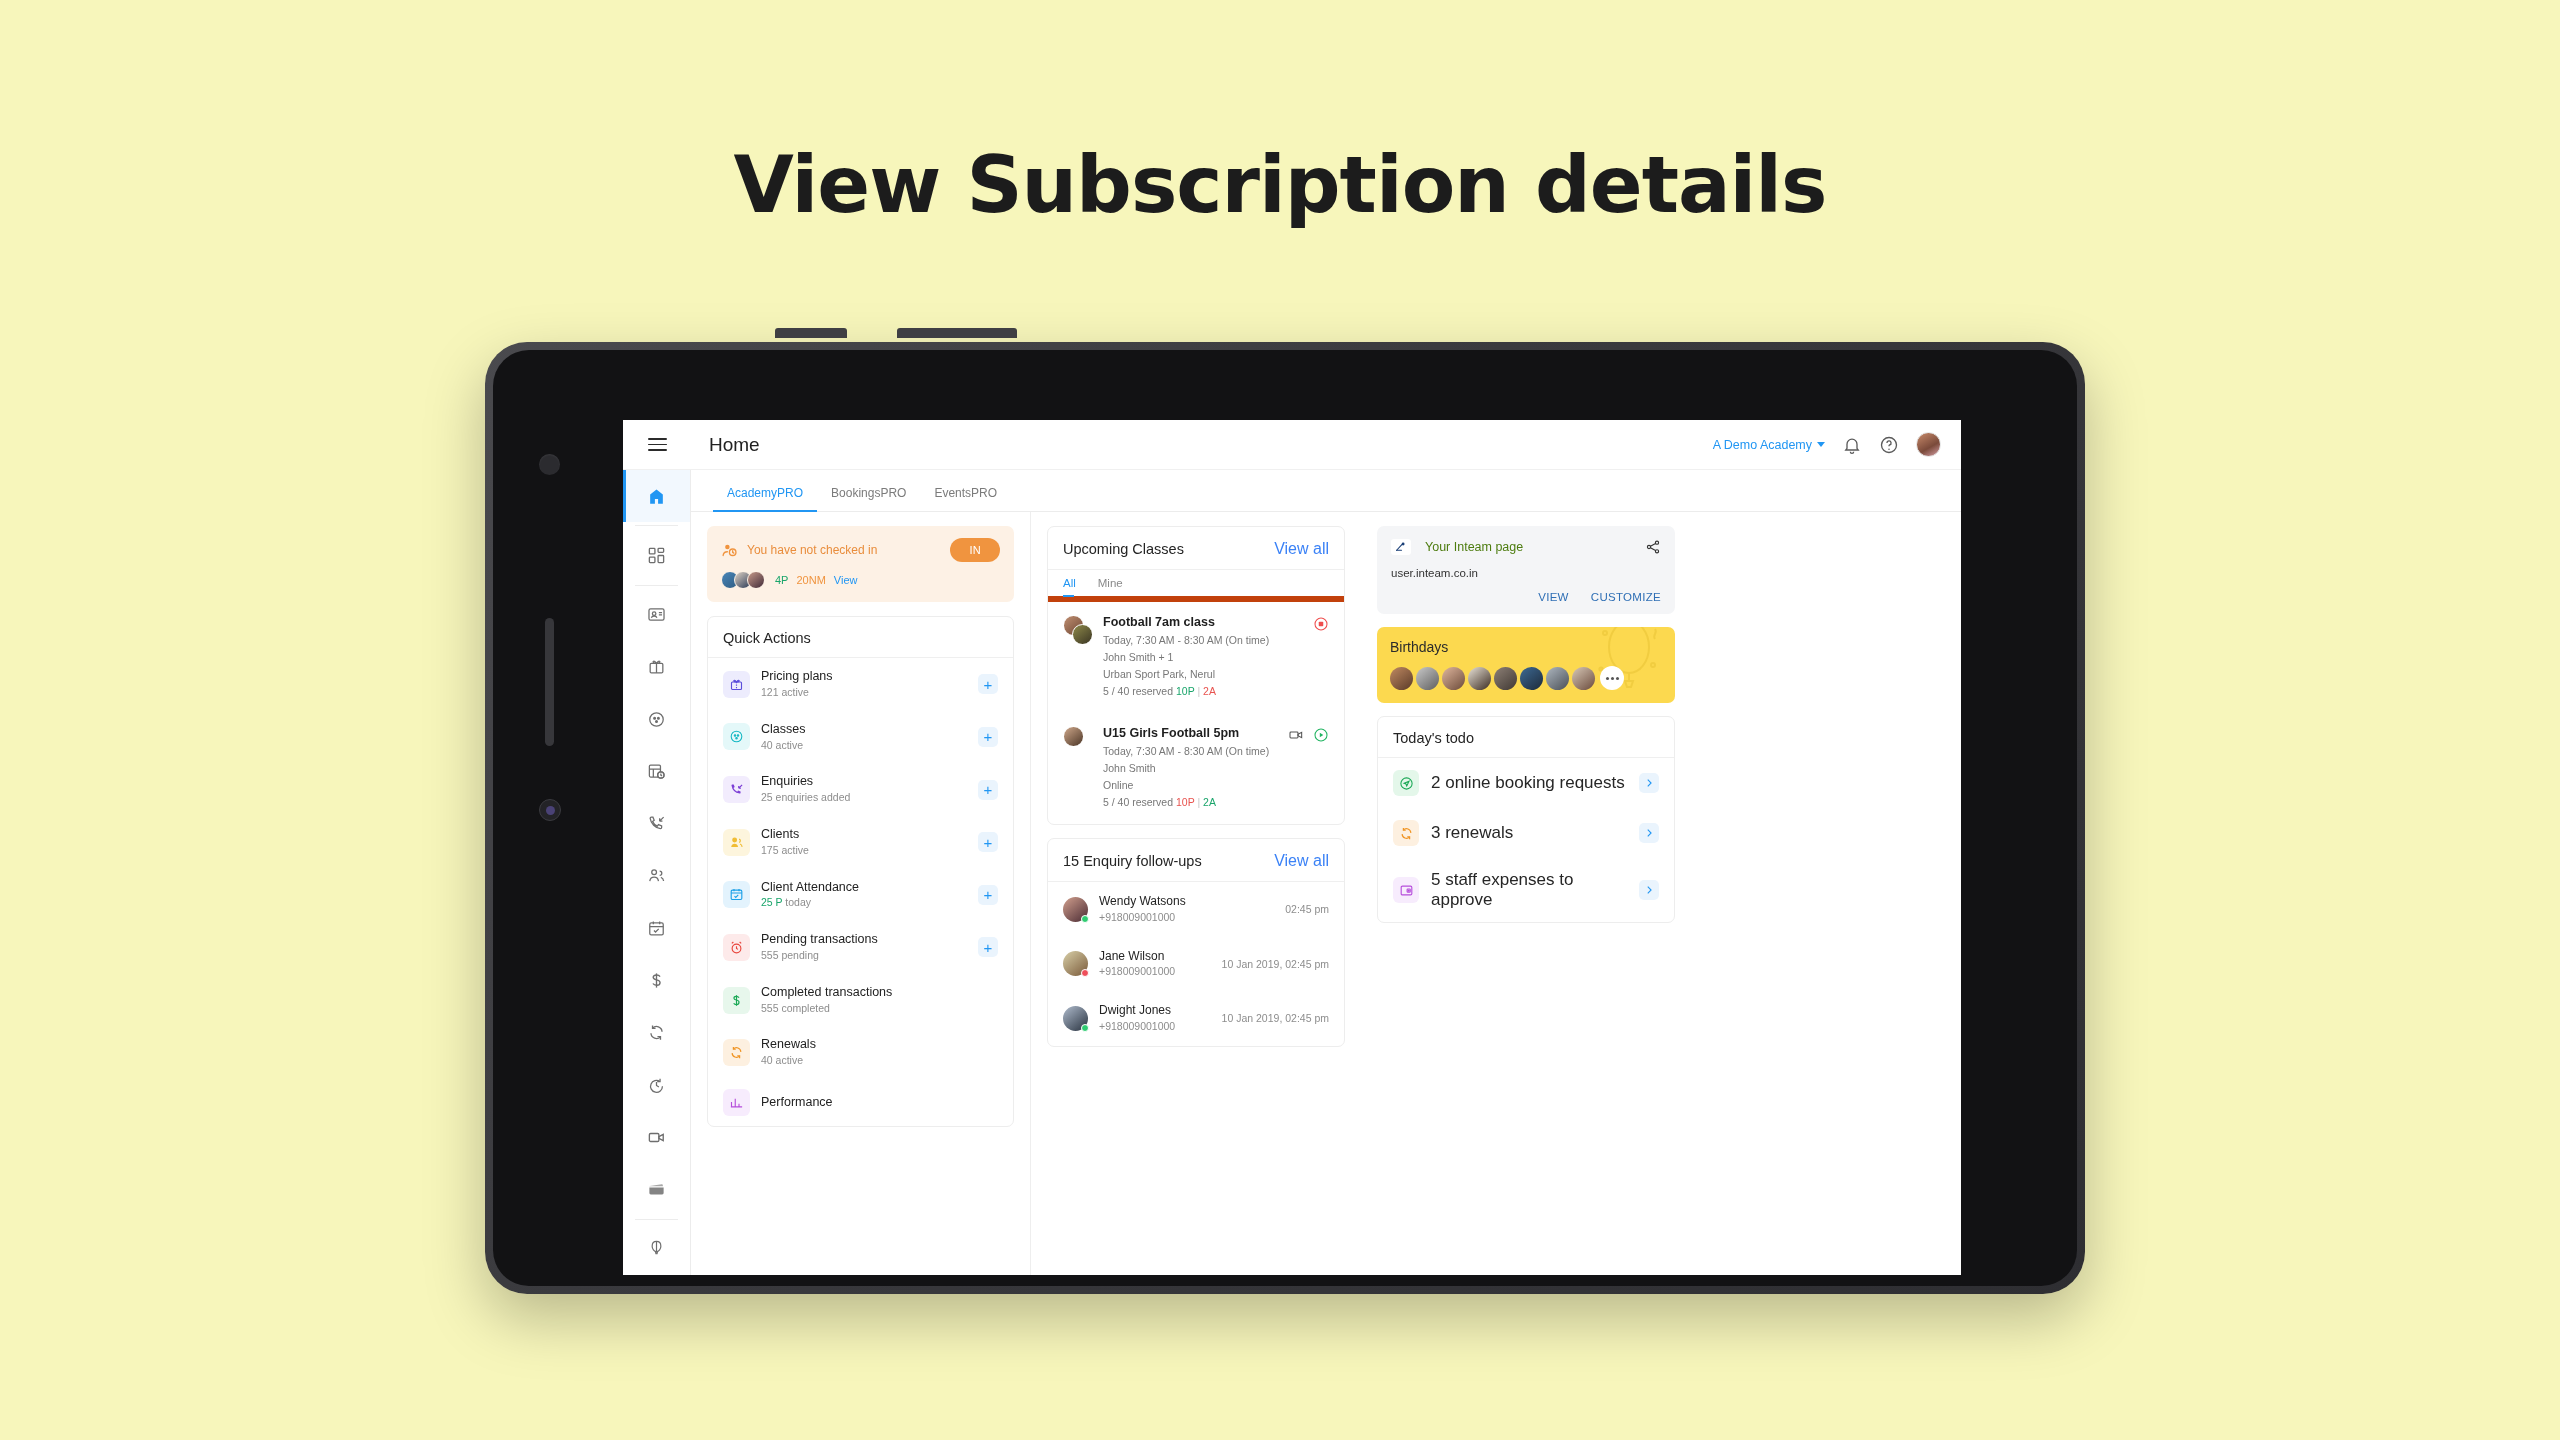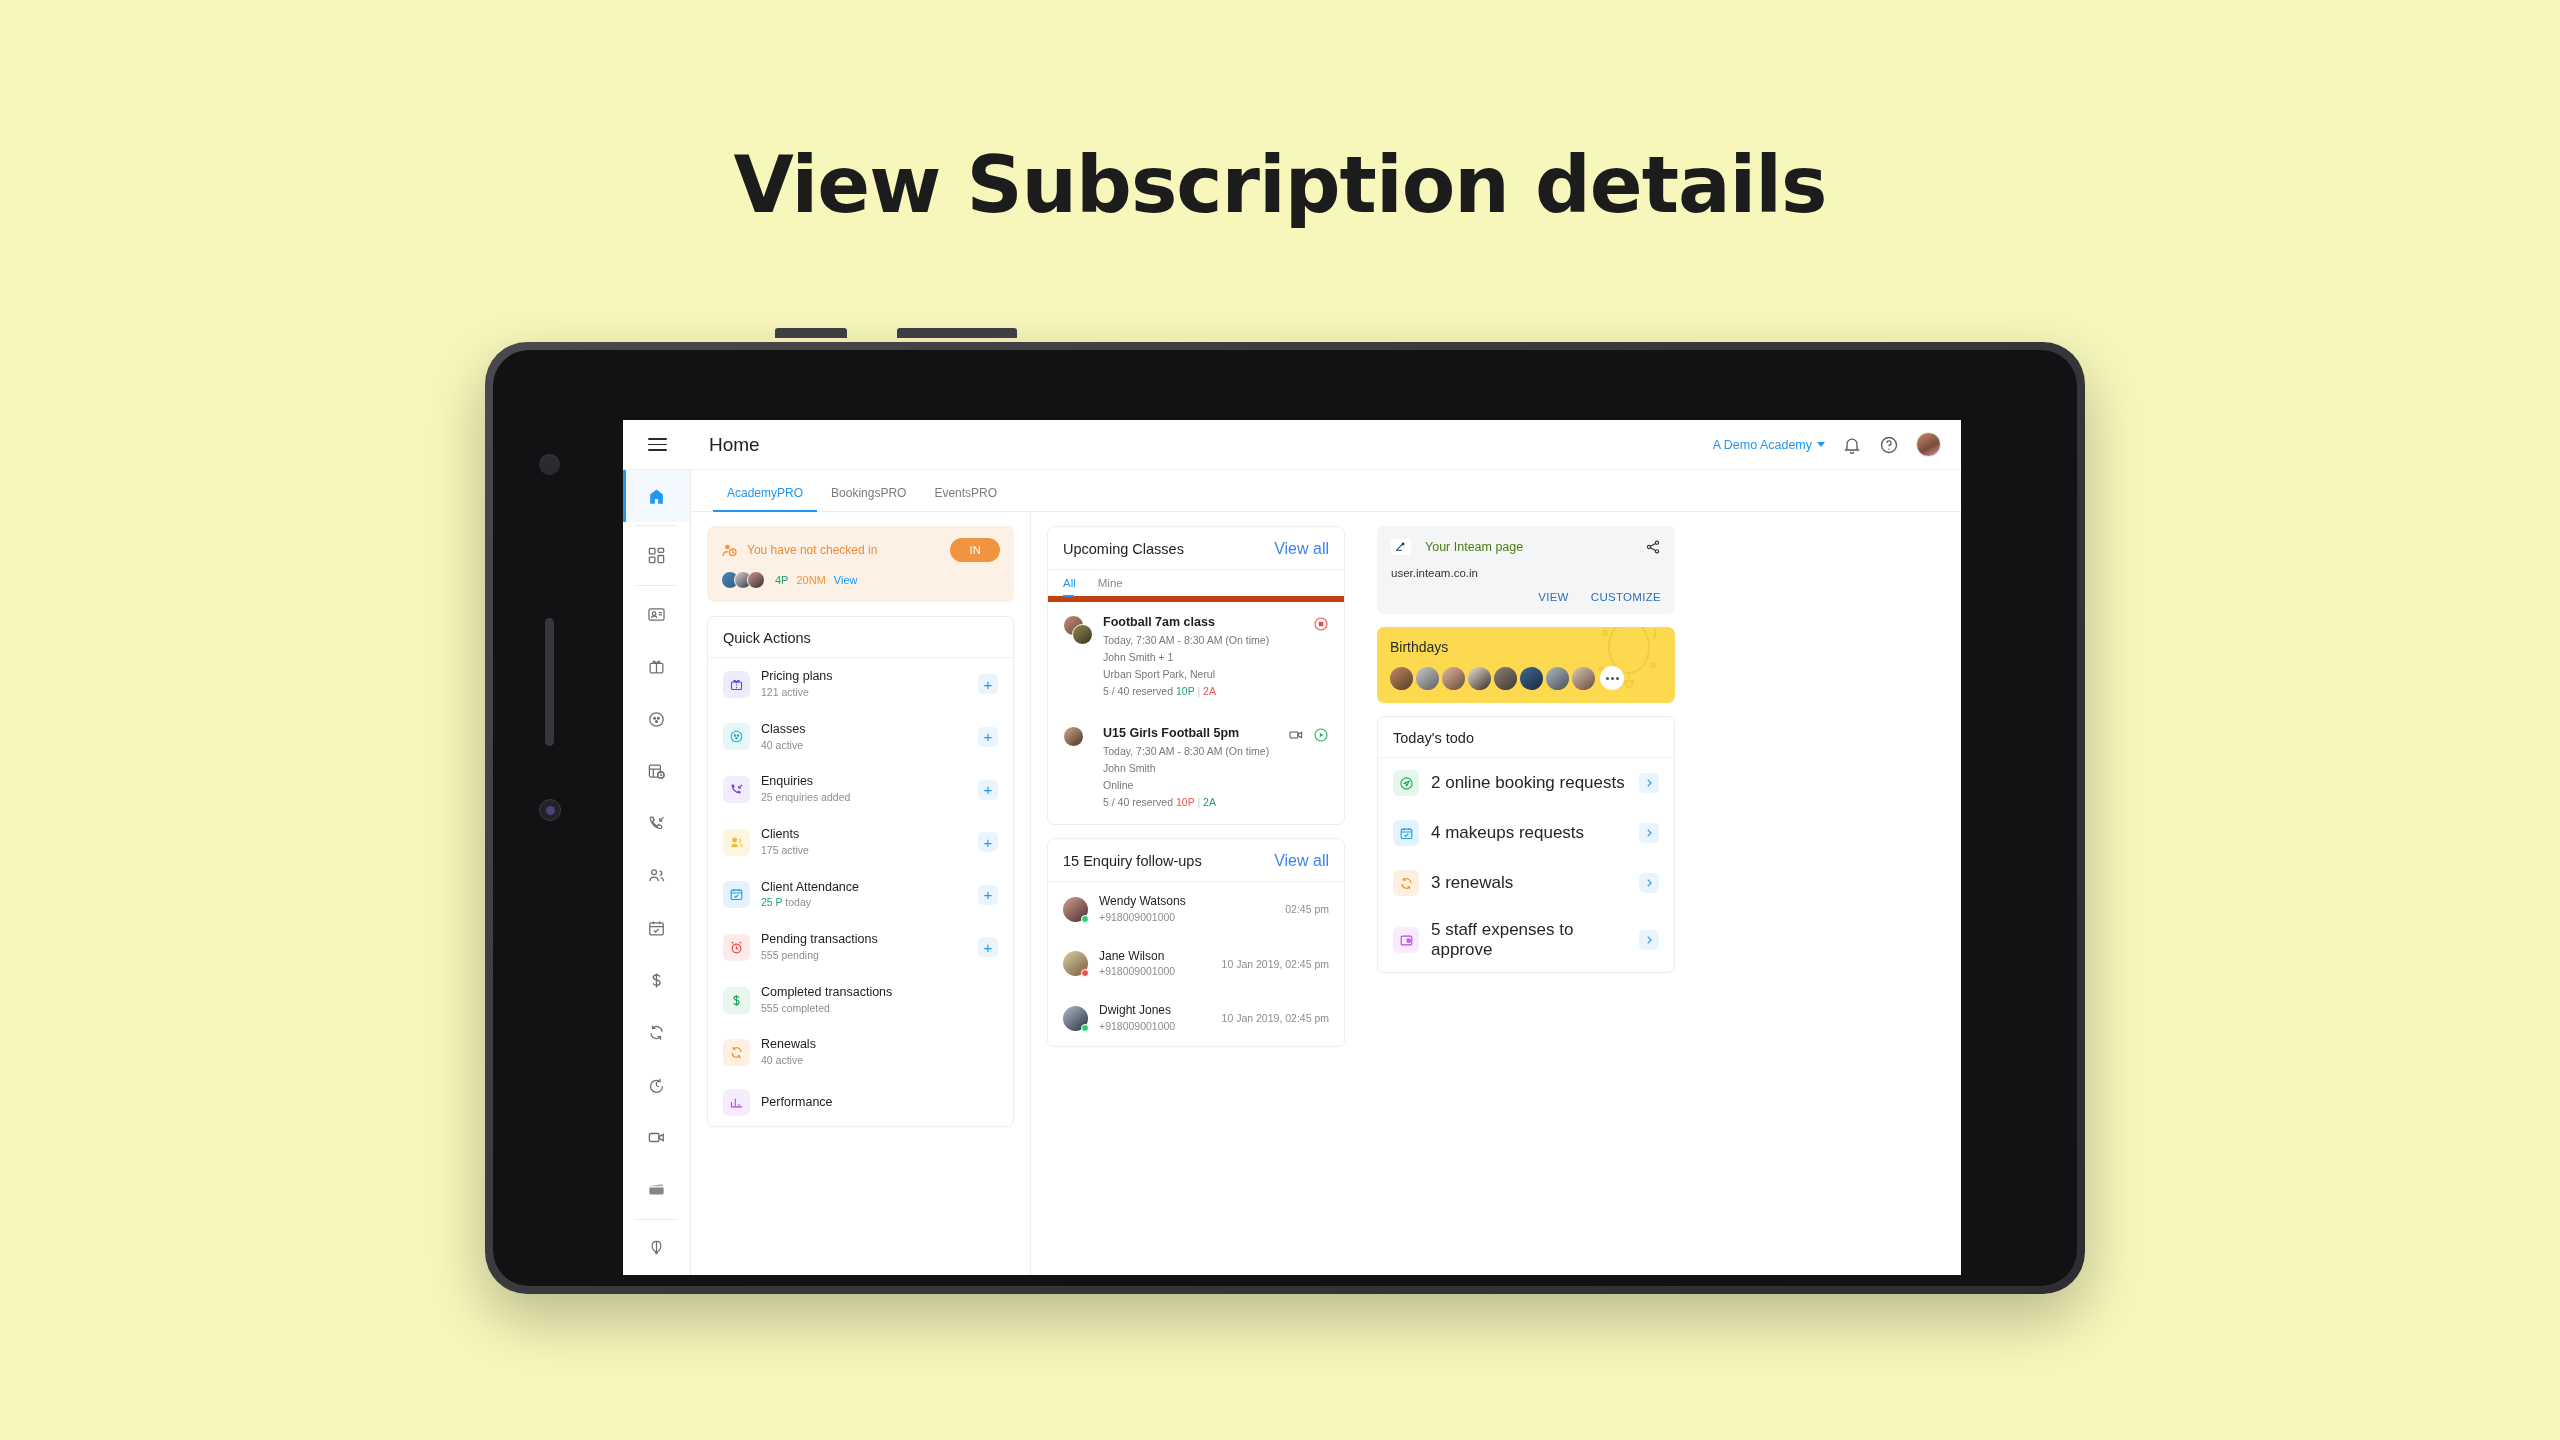--- a/index.html
+++ b/index.html
@@ -845,35 +845,20 @@
                     </svg>
                   </span>
                   <span class="todo-label">2 online booking requests</span>
                   <span class="chev-btn">
                     <svg viewBox="0 0 24 24" fill="none" stroke="currentColor" stroke-width="2.6">
                         <path d="M9 4l8 8-8 8"></path>
                       </svg>
                   </span>
                 </div>
 
-                <div class="todo-row">
-                  <span class="todo-ico" style="background:#e3f3fd;color:#1aa0e8">
-                    <svg viewBox="0 0 24 24" fill="none" stroke="currentColor" stroke-width="1.8">
-                      <rect x="3.5" y="5" width="17" height="15" rx="2"></rect>
-                        <path d="M3.5 9.5h17M8 3.2v3.4M16 3.2v3.4"></path>
-                      <path d="M8.8 14.6l2 2 4-4"></path>
-                    </svg>
-                  </span>
-                  <span class="todo-label">4 makeups requests</span>
-                  <span class="chev-btn">
-                    <svg viewBox="0 0 24 24" fill="none" stroke="currentColor" stroke-width="2.6">
-                        <path d="M9 4l8 8-8 8"></path>
-                      </svg>
-                  </span>
-                </div>
 
                 <div class="todo-row">
                   <span class="todo-ico" style="background:#fdf0e0;color:#f09423">
                     <svg viewBox="0 0 24 24" fill="none" stroke="currentColor" stroke-width="1.9">
                       <path d="M19 11a7 7 0 0 0-12-4.5"></path>
                         <path d="M5 13a7 7 0 0 0 12 4.5"></path>
                       <path d="M7 3v3.8h3.8M17 21v-3.8h-3.8"></path>
                     </svg>
                   </span>
                   <span class="todo-label">3 renewals</span>

